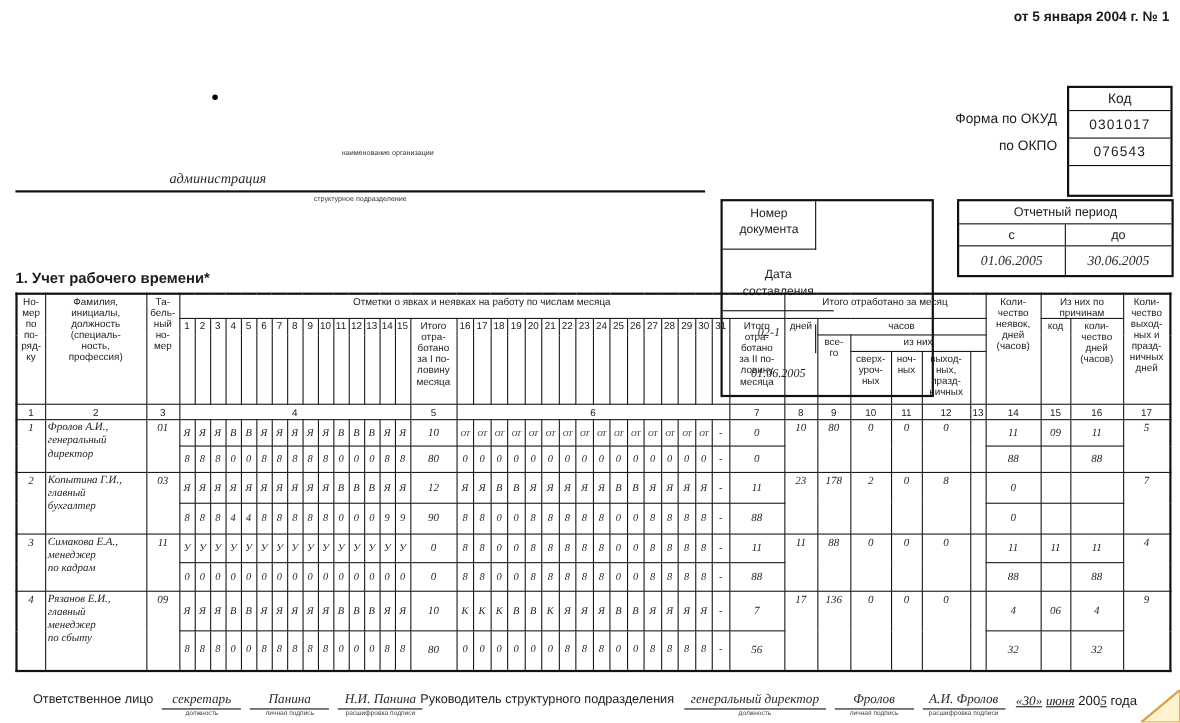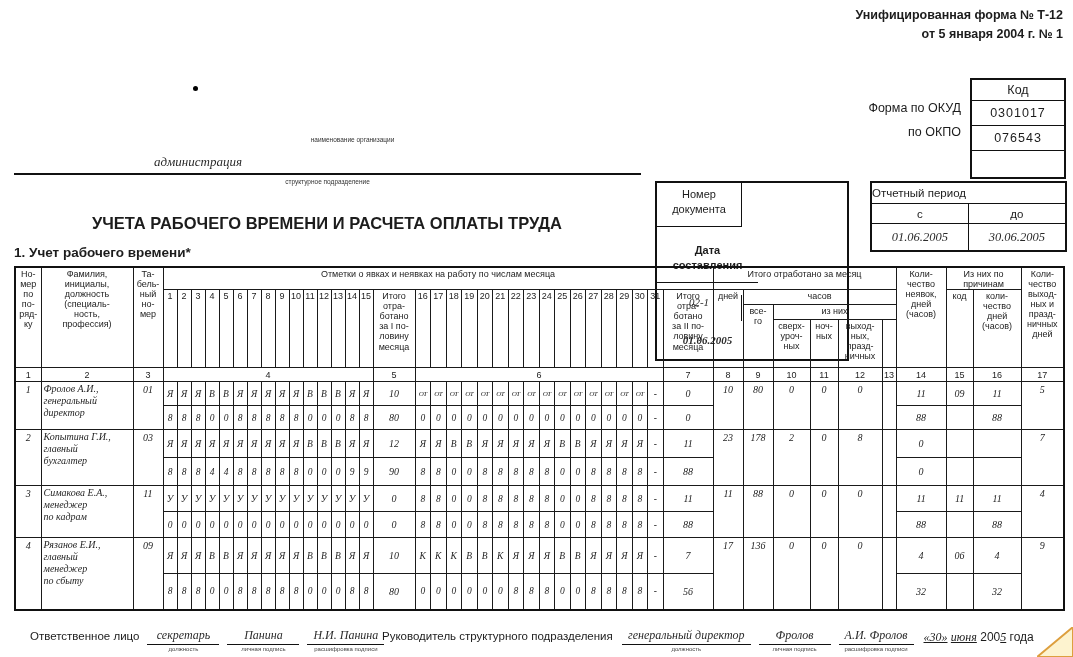--- a/index.html
+++ b/index.html
@@ -28,24 +28,24 @@
   .dept-caption{left:14px;top:178px;width:627px;text-align:center;font-size:6.5px;color:#333;}
   .title1{left:60px;top:188px;width:580px;text-align:center;font-weight:bold;font-size:17px;}
   .title2{left:14px;top:214px;width:626px;text-align:center;font-weight:bold;font-size:16.5px;}
   .section-title{left:14px;top:245px;font-weight:bold;font-size:13.5px;}
   
   .doc-box{left:655px;top:181px;width:190px;border:2px solid #111;display:flex;flex-wrap:wrap;gap:12px;}
   .doc-box .dc{box-sizing:border-box;text-align:center;font-size:11px;line-height:1.35;}
   .dc-h{height:44px;padding-top:4px;border-bottom:1.5px solid #111;}
   .dc-v{height:26px;line-height:26px;font-size:12.5px;}
   .dc-l{width:85px;border-right:1.5px solid #111;}
-  .dc-r{width:101px;font-weight:bold;}
+  .dc-r{width:101px;}
   
   .period-box{left:870px;top:181px;width:193px;border:2px solid #111;}
-  .pb-title{height:20px;line-height:20px;text-align:left;font-size:11.5px;border-bottom:1.5px solid #111;}
+  .pb-title{height:20px;line-height:20px;text-align:center;font-size:11.5px;border-bottom:1.5px solid #111;}
   .pb-sub,.pb-val{display:flex;}
   .pb-sub>div{width:50%;height:20px;line-height:20px;text-align:center;font-size:11.5px;
               border-bottom:1.5px solid #111;box-sizing:border-box;}
   .pb-sub>div:first-child,.pb-val>div:first-child{border-right:1.5px solid #111;}
   .pb-val>div{width:50%;height:26px;line-height:26px;text-align:center;font-size:12.5px;box-sizing:border-box;}
   
   table.sheet{position:absolute;left:14px;top:266px;width:1049px;border-collapse:collapse;
               table-layout:fixed;border:2px solid #111;}
   .sheet th,.sheet td{border:1px solid #1a1a1a;padding:0;overflow:hidden;}
   .sheet th{font-weight:normal;font-size:9px;line-height:1.12;text-align:center;vertical-align:top;padding-top:1px;}
@@ -77,41 +77,39 @@
   .row2{margin-top:3px;}
   
   .corner{right:0;bottom:0;width:36px;height:30px;}
 </style>
 </head>
 <body>
 
 <div class="page">
 
   <div class="abs form-ref">
-    <div>Унифицированная форма № Т-12</div>
     <div>от 5 января 2004 г. № 1</div>
   </div>
 
   <div class="abs okud-label">Форма по ОКУД</div>
   <div class="abs okpo-label">по ОКПО</div>
 
   <div class="abs code-box">
     <div class="cb-row cb-h">Код</div>
     <div class="cb-row cb-v">0301017</div>
     <div class="cb-row cb-v">076543</div>
     <div class="cb-row cb-e"></div>
   </div>
 
   <div class="abs dot"></div>
 
   <div class="abs org-caption">наименование организации</div>
   <div class="abs dept-line fill">администрация</div>
   <div class="abs dept-caption">структурное подразделение</div>
 
-  <div class="abs title2">УЧЕТА РАБОЧЕГО ВРЕМЕНИ И РАСЧЕТА ОПЛАТЫ ТРУДА</div>
 
   <div class="abs doc-box">
     <div class="dc dc-h dc-l pre">Номер
 документа</div>
     <div class="dc dc-h dc-r pre">Дата
 составления</div>
     <div class="dc dc-v dc-l fill">02-1</div>
     <div class="dc dc-v dc-r fill">01.06.2005</div>
   </div>
 

